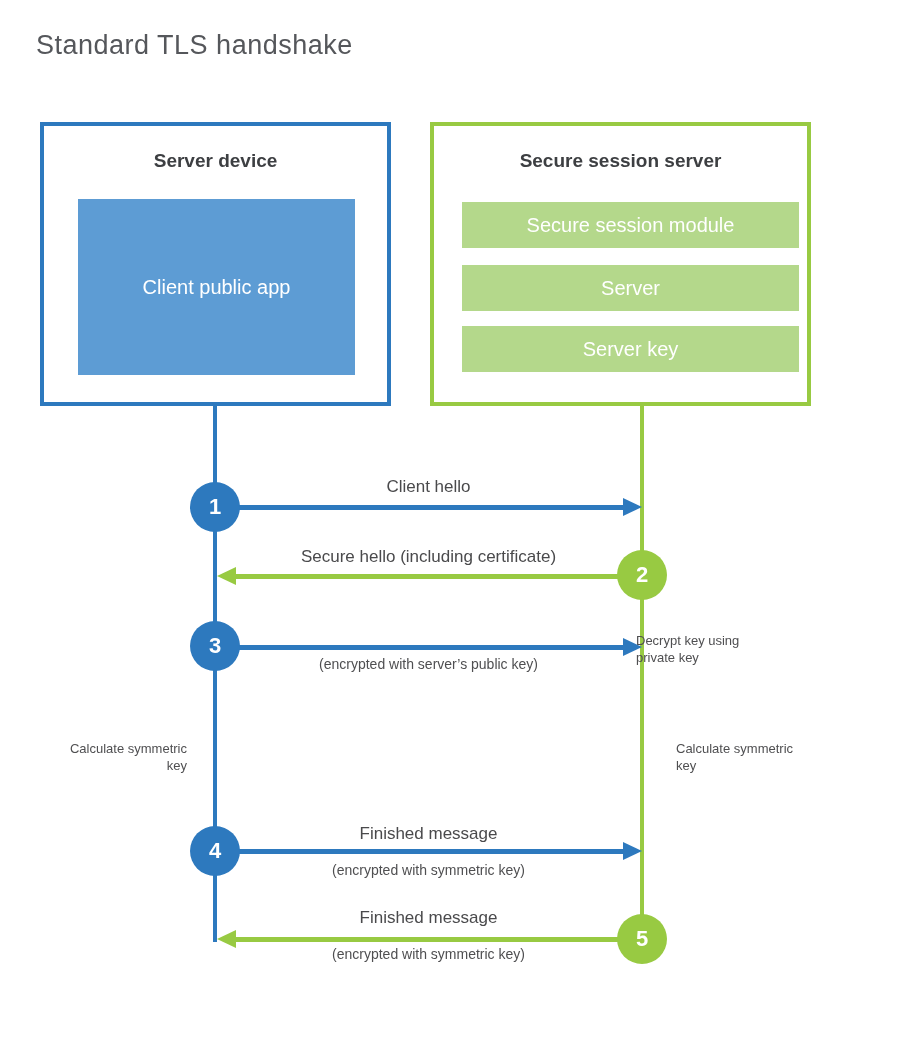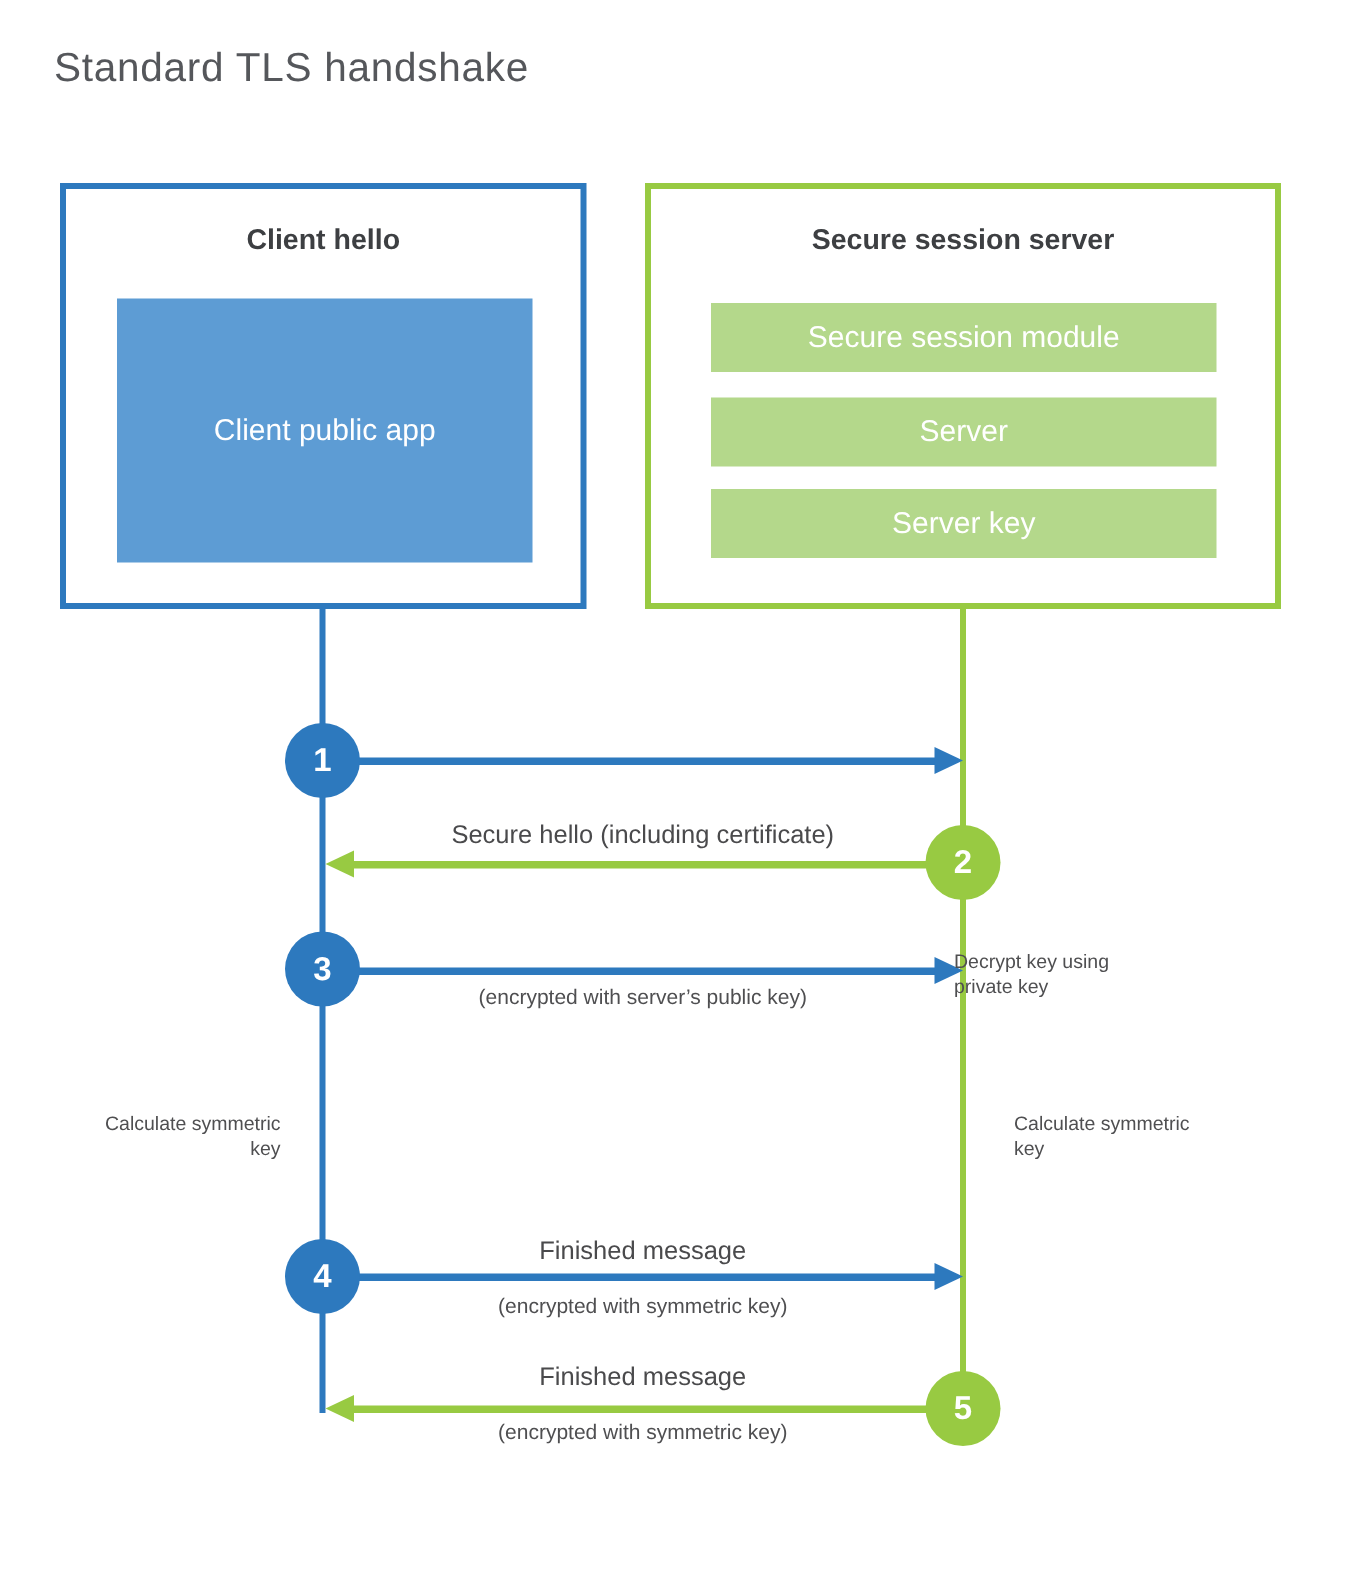--- a/index.html
+++ b/index.html
@@ -14,28 +14,28 @@
   *{margin:0;padding:0;box-sizing:border-box;}
   html,body{background:#ffffff;}
   body{font-family:"Liberation Sans","DejaVu Sans",sans-serif;}
   .canvas{position:relative;width:900px;height:1058px;background:#ffffff;overflow:hidden;}
 
   .title{position:absolute;left:36px;top:30px;font-size:27px;font-weight:400;color:#55575b;letter-spacing:0.5px;}
 
   
   .actor{position:absolute;top:122px;height:284px;background:#ffffff;}
   .actor.client{left:40px;width:351px;border:4px solid var(--blue);}
-  .actor.server{left:430px;width:424px;border:4px solid var(--green);}
+  .actor.server{left:430px;width:381px;border:4px solid var(--green);}
   .actor-heading{position:absolute;left:0;right:0;top:24px;text-align:center;font-size:19px;font-weight:700;color:var(--ink);}
 
   .app-box{position:absolute;left:34px;top:73px;width:277px;height:176px;background:var(--blue-light);
     display:flex;align-items:center;justify-content:center;text-align:center;
     color:#ffffff;font-size:20px;line-height:1.55;padding:0 40px;}
 
-  .module-bar{position:absolute;left:40px;width:337px;height:46px;background:var(--green-light);
+  .module-bar{position:absolute;left:28px;width:337px;height:46px;background:var(--green-light);
     display:flex;align-items:center;justify-content:center;color:#ffffff;font-size:20px;}
   .module-bar.m0{top:76px;}
   .module-bar.m1{top:139px;}
   .module-bar.m2{top:200px;}
 
   
   .lifeline{position:absolute;top:406px;width:4px;height:536px;}
   .lifeline.blue{left:213px;background:var(--blue);}
   .lifeline.green{left:640px;background:var(--green);}
 
@@ -86,34 +86,35 @@
   .calc-right{left:676px;top:740px;text-align:left;}
 </style>
 </head>
 <body>
 
 <div class="canvas">
 
   <div class="title">Standard TLS handshake</div>
 
   <div class="actor client">
-    <div class="actor-heading">Client hello</div>
+    <div class="actor-heading">Server device</div>
     <div class="app-box">Client public app</div>
   </div>
 
   <div class="actor server">
     <div class="actor-heading">Secure session server</div>
     <div class="module-bar m0">Secure session module</div>
     <div class="module-bar m1">Server</div>
     <div class="module-bar m2">Server key</div>
   </div>
 
   <div class="lifeline blue"></div>
   <div class="lifeline green"></div>
 
+  <div class="msg l1">Client hello</div>
   <div class="arrow blue right a1">
     <span class="shaft"></span>
     <span class="head"></span>
   </div>
   <div class="step-circle blue c1">1</div>
 
   <div class="msg l2">Secure hello (including certificate)</div>
   <div class="arrow green left a2">
     <span class="shaft"></span>
     <span class="head"></span>

